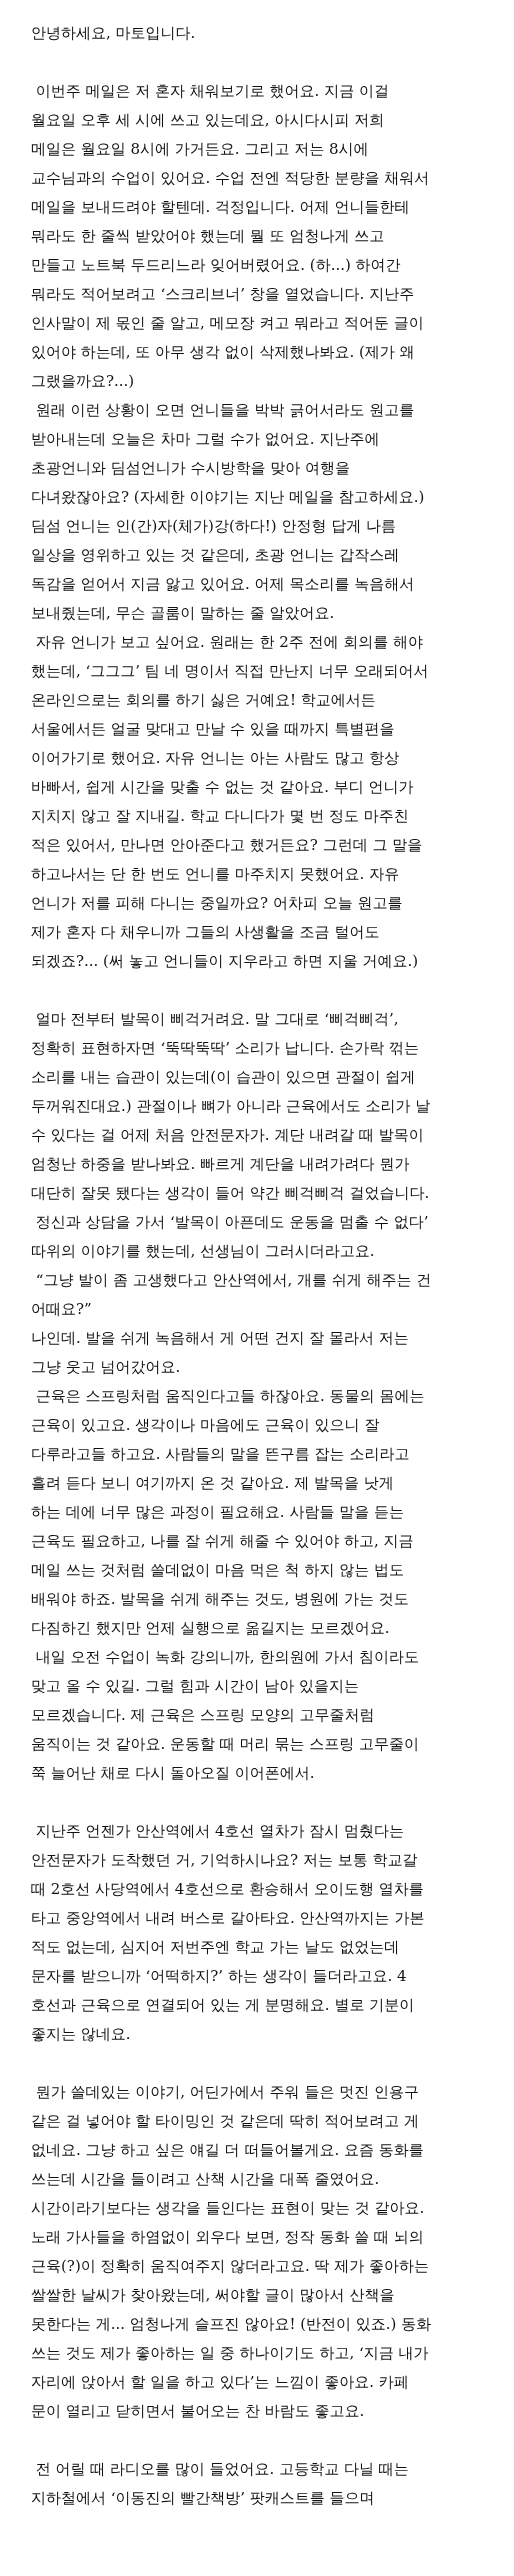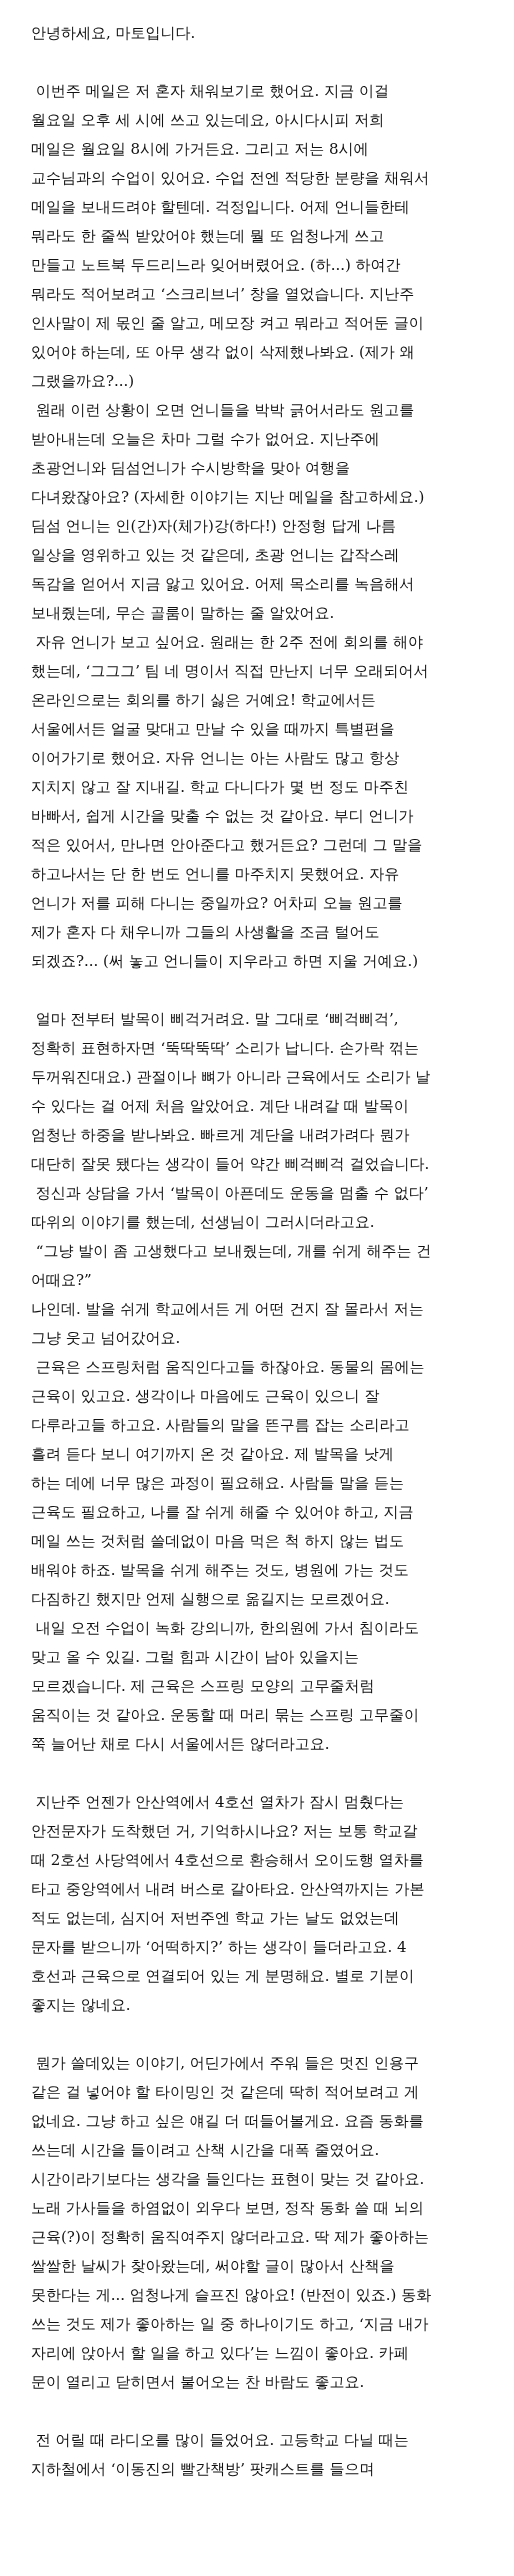--- a/index.html
+++ b/index.html
@@ -44,56 +44,57 @@
       <span class="line">일상을 영위하고 있는 것 같은데, 초광 언니는 갑작스레</span>
       <span class="line">독감을 얻어서 지금 앓고 있어요. 어제 목소리를 녹음해서</span>
       <span class="line">보내줬는데, 무슨 골룸이 말하는 줄 알았어요.</span>
     </div>
     <div>
       <span class="line"> 자유 언니가 보고 싶어요. 원래는 한 2주 전에 회의를 해야</span>
       <span class="line">했는데, ‘그그그’ 팀 네 명이서 직접 만난지 너무 오래되어서</span>
       <span class="line">온라인으로는 회의를 하기 싫은 거예요! 학교에서든</span>
       <span class="line">서울에서든 얼굴 맞대고 만날 수 있을 때까지 특별편을</span>
       <span class="line">이어가기로 했어요. 자유 언니는 아는 사람도 많고 항상</span>
+      <span class="line">바빠서, 쉽게 시간을 맞출 수 없는 것 같아요. 부디 언니가</span>
       <span class="line">지치지 않고 잘 지내길. 학교 다니다가 몇 번 정도 마주친</span>
-      <span class="line">바빠서, 쉽게 시간을 맞출 수 없는 것 같아요. 부디 언니가</span>
       <span class="line">적은 있어서, 만나면 안아준다고 했거든요? 그런데 그 말을</span>
       <span class="line">하고나서는 단 한 번도 언니를 마주치지 못했어요. 자유</span>
       <span class="line">언니가 저를 피해 다니는 중일까요? 어차피 오늘 원고를</span>
       <span class="line">제가 혼자 다 채우니까 그들의 사생활을 조금 털어도</span>
       <span class="line">되겠죠?... (써 놓고 언니들이 지우라고 하면 지울 거예요.)</span>
     </div>
     <span class="blank"></span>
     <div>
       <span class="line"> 얼마 전부터 발목이 삐걱거려요. 말 그대로 ‘삐걱삐걱’,</span>
       <span class="line">정확히 표현하자면 ‘뚝딱뚝딱’ 소리가 납니다. 손가락 꺾는</span>
+      <span class="line">소리를 내는 습관이 있는데(이 습관이 있으면 관절이 쉽게</span>
       <span class="line">두꺼워진대요.) 관절이나 뼈가 아니라 근육에서도 소리가 날</span>
-      <span class="line">수 있다는 걸 어제 처음 알았어요. 계단 내려갈 때 발목이</span>
+      <span class="line">수 있다는 걸 어제 처음 안전문자가. 계단 내려갈 때 발목이</span>
       <span class="line">엄청난 하중을 받나봐요. 빠르게 계단을 내려가려다 뭔가</span>
       <span class="line">대단히 잘못 됐다는 생각이 들어 약간 삐걱삐걱 걸었습니다.</span>
       <span class="line"> 정신과 상담을 가서 ‘발목이 아픈데도 운동을 멈출 수 없다’</span>
       <span class="line">따위의 이야기를 했는데, 선생님이 그러시더라고요.</span>
-      <span class="line"> “그냥 발이 좀 고생했다고 보내줬는데, 개를 쉬게 해주는 건</span>
+      <span class="line"> “그냥 발이 좀 고생했다고 안산역에서, 개를 쉬게 해주는 건</span>
       <span class="line">어때요?”</span>
-      <span class="line">나인데. 발을 쉬게 학교에서든 게 어떤 건지 잘 몰라서 저는</span>
+      <span class="line">나인데. 발을 쉬게 녹음해서 게 어떤 건지 잘 몰라서 저는</span>
       <span class="line">그냥 웃고 넘어갔어요.</span>
       <span class="line"> 근육은 스프링처럼 움직인다고들 하잖아요. 동물의 몸에는</span>
       <span class="line">근육이 있고요. 생각이나 마음에도 근육이 있으니 잘</span>
       <span class="line">다루라고들 하고요. 사람들의 말을 뜬구름 잡는 소리라고</span>
       <span class="line">흘려 듣다 보니 여기까지 온 것 같아요. 제 발목을 낫게</span>
       <span class="line">하는 데에 너무 많은 과정이 필요해요. 사람들 말을 듣는</span>
       <span class="line">근육도 필요하고, 나를 잘 쉬게 해줄 수 있어야 하고, 지금</span>
       <span class="line">메일 쓰는 것처럼 쓸데없이 마음 먹은 척 하지 않는 법도</span>
       <span class="line">배워야 하죠. 발목을 쉬게 해주는 것도, 병원에 가는 것도</span>
       <span class="line">다짐하긴 했지만 언제 실행으로 옮길지는 모르겠어요.</span>
       <span class="line"> 내일 오전 수업이 녹화 강의니까, 한의원에 가서 침이라도</span>
       <span class="line">맞고 올 수 있길. 그럴 힘과 시간이 남아 있을지는</span>
       <span class="line">모르겠습니다. 제 근육은 스프링 모양의 고무줄처럼</span>
       <span class="line">움직이는 것 같아요. 운동할 때 머리 묶는 스프링 고무줄이</span>
-      <span class="line">쭉 늘어난 채로 다시 서울에서든 않더라고요.</span>
+      <span class="line">쭉 늘어난 채로 다시 돌아오질 이어폰에서.</span>
     </div>
     <span class="blank"></span>
     <div>
       <span class="line"> 지난주 언젠가 안산역에서 4호선 열차가 잠시 멈췄다는</span>
       <span class="line">안전문자가 도착했던 거, 기억하시나요? 저는 보통 학교갈</span>
       <span class="line">때 2호선 사당역에서 4호선으로 환승해서 오이도행 열차를</span>
       <span class="line">타고 중앙역에서 내려 버스로 갈아타요. 안산역까지는 가본</span>
       <span class="line">적도 없는데, 심지어 저번주엔 학교 가는 날도 없었는데</span>
       <span class="line">문자를 받으니까 ‘어떡하지?’ 하는 생각이 들더라고요. 4</span>
       <span class="line">호선과 근육으로 연결되어 있는 게 분명해요. 별로 기분이</span>

